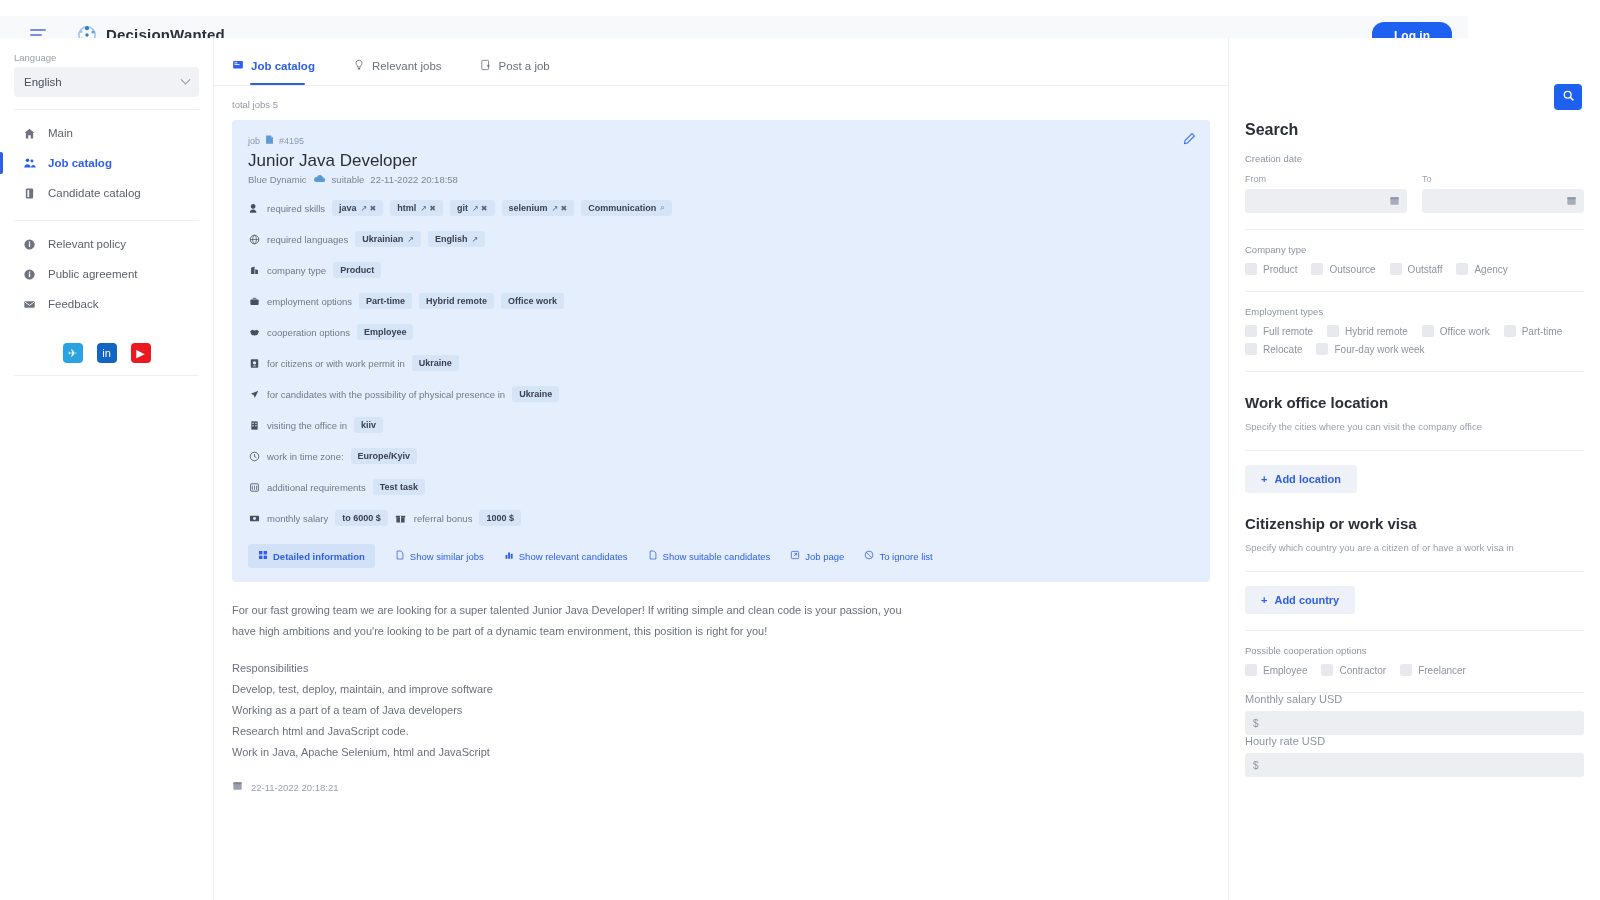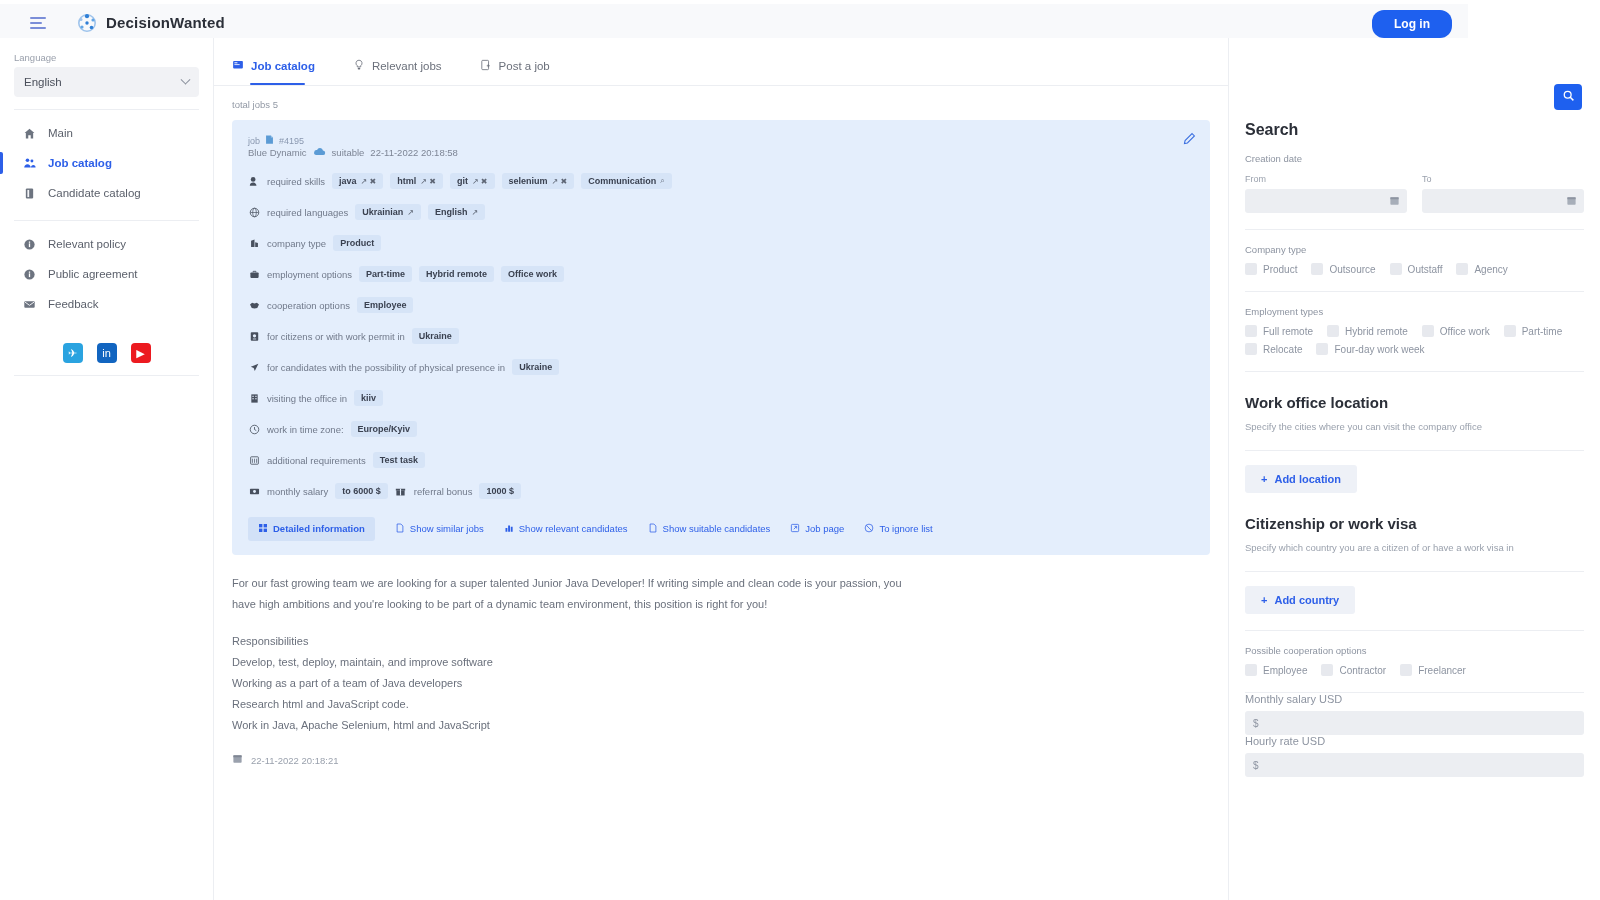--- a/index.html
+++ b/index.html
@@ -7,21 +7,21 @@
     width: 1600px; height: 900px;
     font-family: "Liberation Sans", sans-serif;
     background: #ffffff;
     color: #323338;
     overflow: hidden;
   }
   .app { position: relative; width: 1600px; height: 900px; }
 
   
   .topbar {
-    position: absolute; top: 4px; left: 0; width: 1468px; height: 38px;
+    position: absolute; top: 16px; left: 0; width: 1468px; height: 38px;
     background: #f8f9fb; border-bottom: 1px solid #e8eaee;
     display: flex; align-items: center;
   }
   .burger { margin-left: 30px; width: 16px; height: 12px; display:flex; flex-direction:column; justify-content:space-between; cursor:pointer;}
   .burger span { display:block; height:2px; background:#7b8ed8; border-radius:1px;}
   .burger span:nth-child(2){width:12px;}
   .logo-wrap { margin-left: 30px; display: flex; align-items: center; gap: 8px; }
   .logo-mark { width: 22px; height: 22px; position: relative; }
   .brand { font-size: 15px; font-weight: 700; color: #2b2f38; letter-spacing: .2px; }
   .login-btn {
@@ -80,21 +80,21 @@
   .row { display: flex; align-items: center; flex-wrap: wrap; gap: 7px; margin-top: 15px; font-size: 9.5px; color: #70798a; }
   .row .rico { width: 12px; height: 12px; display:flex; align-items:center; justify-content:center; color:#48505e; font-size:10px; }
   .chip {
     background: #d6e4f7; border-radius: 3px; padding: 3px 7px; font-size: 9px; color: #4b5565;
     display: flex; align-items: center; gap: 4px;
   }
   .chip .mini { font-size: 8px; color: #5e6personal; color:#5e6675; }
   .chip-strong { font-weight: 700; color: #3a4150; }
 
   .actions { display: flex; align-items: center; gap: 20px; margin-top: 18px; font-size: 9.5px; }
-  .act { display: flex; align-items: flex-start; gap: 5px; color: #2d5fe8; cursor: pointer; }
+  .act { display: flex; align-items: center; gap: 5px; color: #2d5fe8; cursor: pointer; }
   .act.primary { background: #d2e1f7; border-radius: 3px; padding: 6px 10px; font-weight: 700; }
 
   
   .desc { margin: 18px 18px 0; font-size: 11px; color: #6a707c; line-height: 21px; max-width: 790px; }
   .desc p { margin-bottom: 16px; }
   .desc .line { display: block; }
   .desc-foot { display: flex; align-items: center; gap: 8px; margin-top: 14px; font-size: 9.5px; color: #9aa1ad; }
 
   
   .right { position: absolute; top: 38px; left: 1228px; width: 372px; height: 862px; background: #fff; border-left: 1px solid #eceef2; padding: 0 16px; overflow: hidden; }
@@ -267,20 +267,21 @@
       <div class="job-id">
         <span>job</span>
         <span class="idico">
           <svg width="11" height="11" viewBox="0 0 16 16">
               <path d="M3 2 h7 l3 3 v9 h-10z" fill="#5b9bd5"></path>
               <path d="M10 2 v3 h3" fill="#a9cdf0"></path>
             </svg>
         </span>
         <span>#4195</span>
       </div>
+      <div class="job-title">Junior Java Developer</div>
       <div class="job-sub">
         <span>Blue Dynamic</span>
         <span class="cloud">
           <svg width="13" height="9" viewBox="0 0 18 12">
               <path d="M4.5 11h9a3.2 3.2 0 0 0 .3-6.4A4.3 4.3 0 0 0 5.6 4 3.5 3.5 0 0 0 4.5 11z" fill="#5b9bd5"></path>
             </svg>
         </span>
         <span>suitable</span>
         <span>22-11-2022 20:18:58</span>
       </div>

